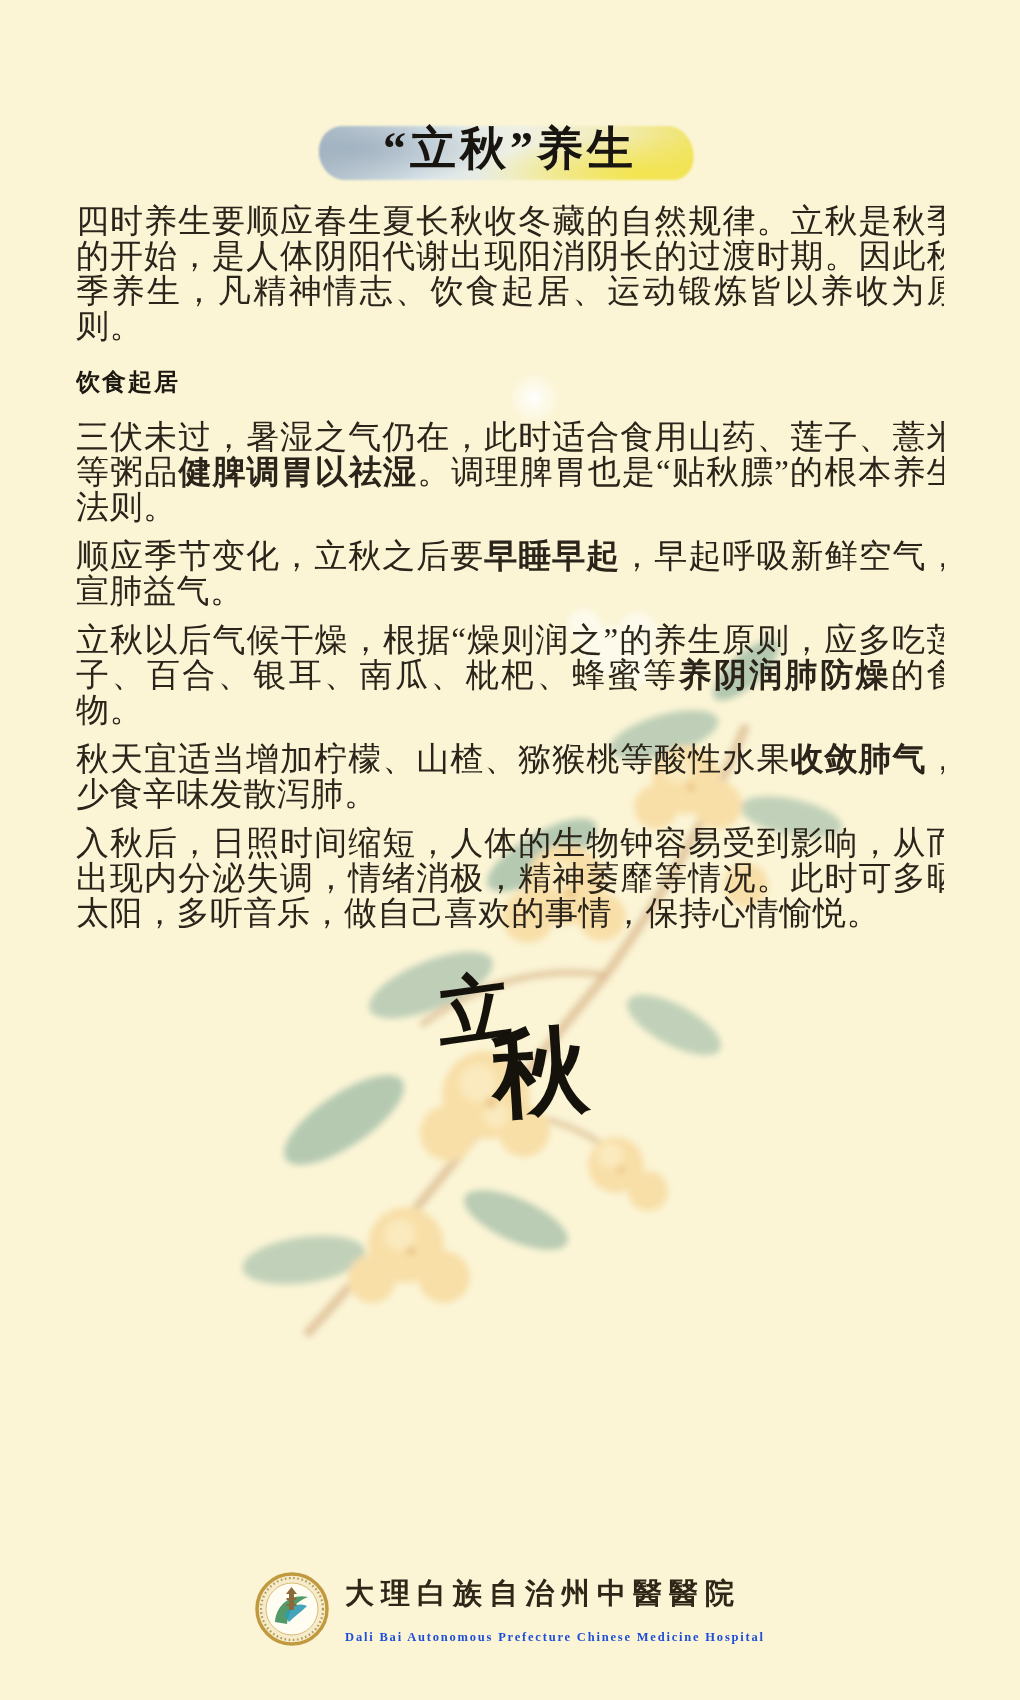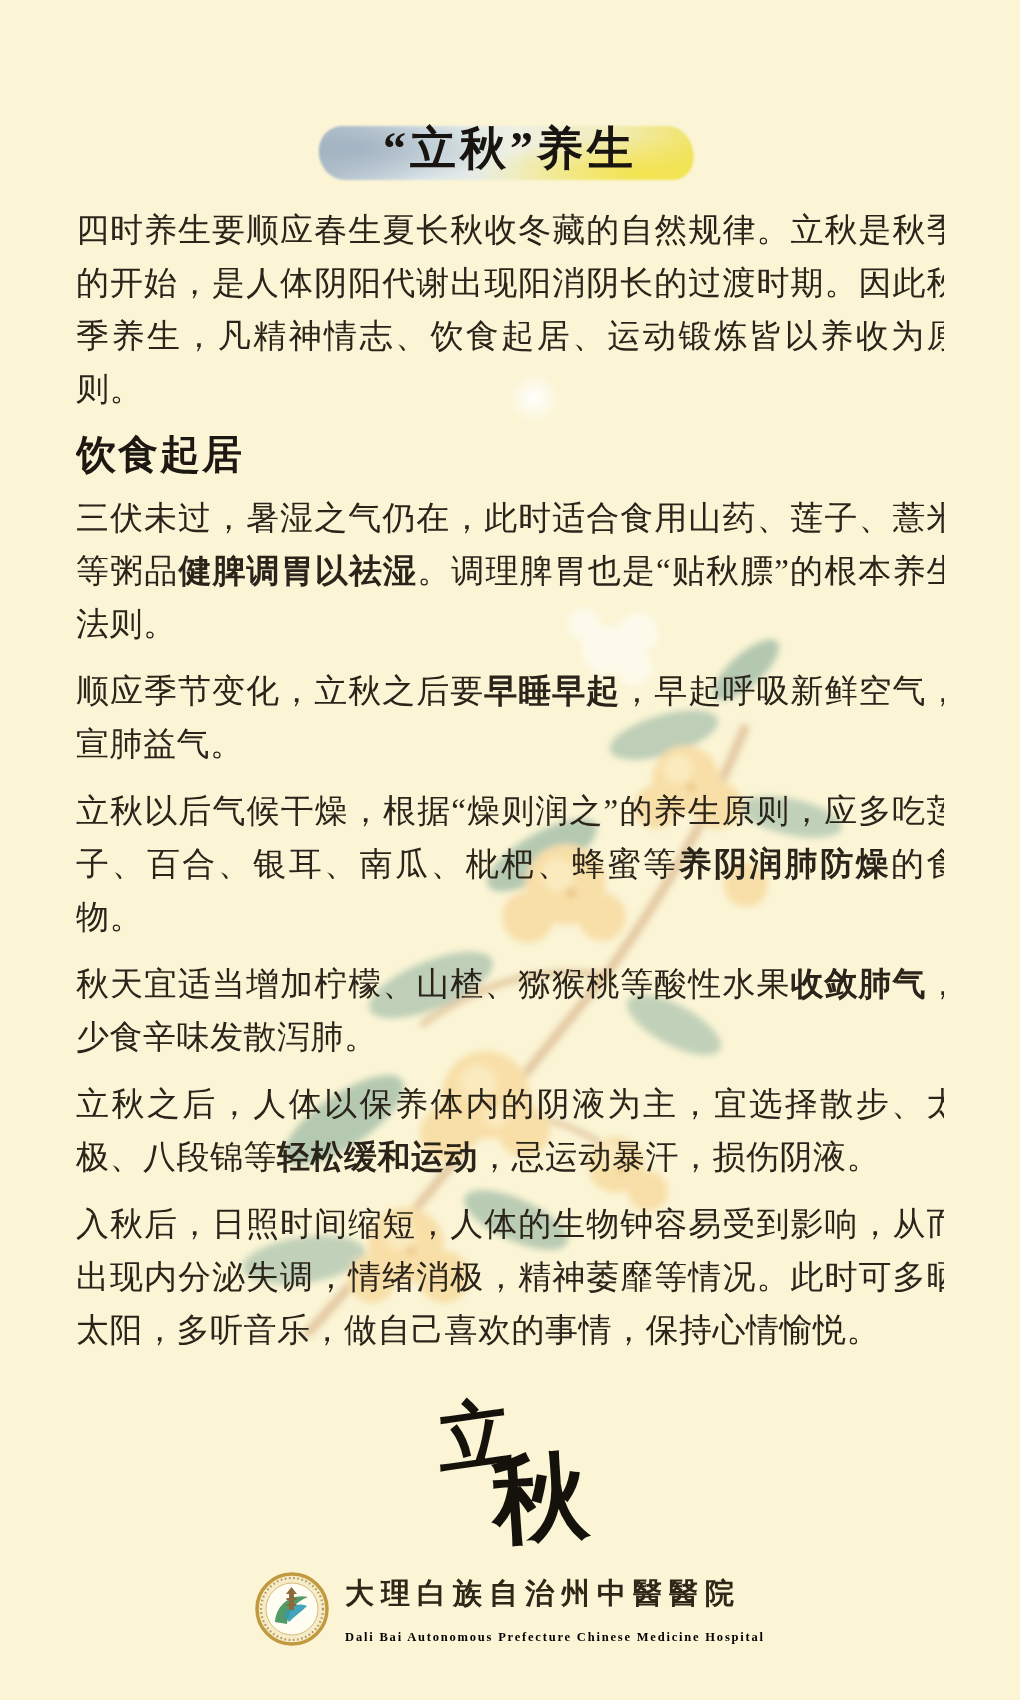--- a/index.html
+++ b/index.html
@@ -23,38 +23,38 @@
     background:
       radial-gradient(62% 95% at 86% 88%, rgba(243,228,74,.95), rgba(243,228,74,0) 72%),
       radial-gradient(55% 90% at 8% 42%, rgba(160,177,192,.92), rgba(160,177,192,0) 75%),
       linear-gradient(100deg,#aebdc8 0%,#d9e4e9 28%,#eef0e4 52%,#f2ecba 76%,#f0e362 100%);
     filter:blur(1px);
   }
   .title{position:relative;margin:0;text-align:center;
     font-size:46px;line-height:74px;font-weight:700;letter-spacing:4px;color:#181410;}
   
   .content{position:relative;z-index:2;width:884px;margin:18px auto 0 auto;}
-  .para{margin:0 0 14px 0;font-size:33px;line-height:53px;
+  .para{margin:0 0 14px 0;font-size:33px;line-height:35px;
     text-align:justify;text-justify:inter-ideograph;letter-spacing:.5px;}
   .para .b{font-weight:700;}
-  .section-heading{margin:10px 0 14px 0;font-size:40px;line-height:48px;font-weight:700;
+  .section-heading{margin:10px 0 14px 0;font-size:24px;line-height:48px;font-weight:700;
     font-family:"Liberation Sans","DejaVu Sans",sans-serif;color:#1d1812;letter-spacing:2px;}
   
   .stamp{position:relative;z-index:2;width:220px;height:160px;margin:34px auto 0 auto;}
   .stamp span{position:absolute;font-weight:900;color:#15120c;
     font-family:"DejaVu Serif","Liberation Serif",serif;}
   .stamp .li{left:38px;top:-4px;font-size:74px;transform:rotate(-8deg) skewX(-4deg);}
   .stamp .qiu{left:92px;top:44px;font-size:96px;transform:rotate(-4deg);}
   
   .footer{position:absolute;left:0;right:0;top:1572px;display:flex;
     justify-content:center;align-items:center;gap:16px;z-index:2;}
   .footer-text{display:flex;flex-direction:column;gap:16px;}
   .hospital-cn{font-size:29px;font-weight:700;letter-spacing:7px;color:#2f2617;
     font-family:"Liberation Serif","DejaVu Serif",serif;}
-  .hospital-en{font-size:12.5px;font-weight:700;letter-spacing:1.8px;color:#000000;
+  .hospital-en{font-size:12.5px;font-weight:700;letter-spacing:1.8px;color:#1d4ed8;
     font-family:"Liberation Serif","DejaVu Serif",serif;}
 </style>
 </head>
 <body>
 
 <div class="page">
 
   <svg class="watermark" viewBox="0 0 680 870" xmlns="http://www.w3.org/2000/svg">
     <defs>
         <filter id="soft">
@@ -125,21 +125,20 @@
     <h1 class="title">“立秋”养生</h1>
   </header>
 
   <main class="content" id="content">
       <p class="para"><span>四时养生要顺应春生夏长秋收冬藏的自然规律。立秋是秋季的开始，是人体阴阳代谢出现阳消阴长的过渡时期。因此秋季养生，凡精神情志、饮食起居、运动锻炼皆以养收为原则。</span></p>
       <h2 class="section-heading">饮食起居</h2>
       <p class="para"><span>三伏未过，暑湿之气仍在，此时适合食用山药、莲子、薏米等粥品</span><span class="b">健脾调胃以祛湿</span><span>。调理脾胃也是“贴秋膘”的根本养生法则。</span></p>
       <p class="para"><span>顺应季节变化，立秋之后要</span><span class="b">早睡早起</span><span>，早起呼吸新鲜空气，宣肺益气。</span></p>
       <p class="para"><span>立秋以后气候干燥，根据“燥则润之”的养生原则，应多吃莲子、百合、银耳、南瓜、枇杷、蜂蜜等</span><span class="b">养阴润肺防燥</span><span>的食物。</span></p>
       <p class="para"><span>秋天宜适当增加柠檬、山楂、猕猴桃等酸性水果</span><span class="b">收敛肺气</span><span>，少食辛味发散泻肺。</span></p>
-      <p class="para"><span>立秋之后，人体以保养体内的阴液为主，宜选择散步、太极、八段锦等</span><span class="b">轻松缓和运动</span><span>，忌运动暴汗，损伤阴液。</span></p>
       <p class="para"><span>入秋后，日照时间缩短，人体的生物钟容易受到影响，从而出现内分泌失调，情绪消极，精神萎靡等情况。此时可多晒太阳，多听音乐，做自己喜欢的事情，保持心情愉悦。</span></p>
     </main>
 
   <div class="stamp">
     <span class="li">立</span>
     <span class="qiu">秋</span>
   </div>
 
   <footer class="footer">
     <svg width="74" height="74" viewBox="0 0 74 74">

